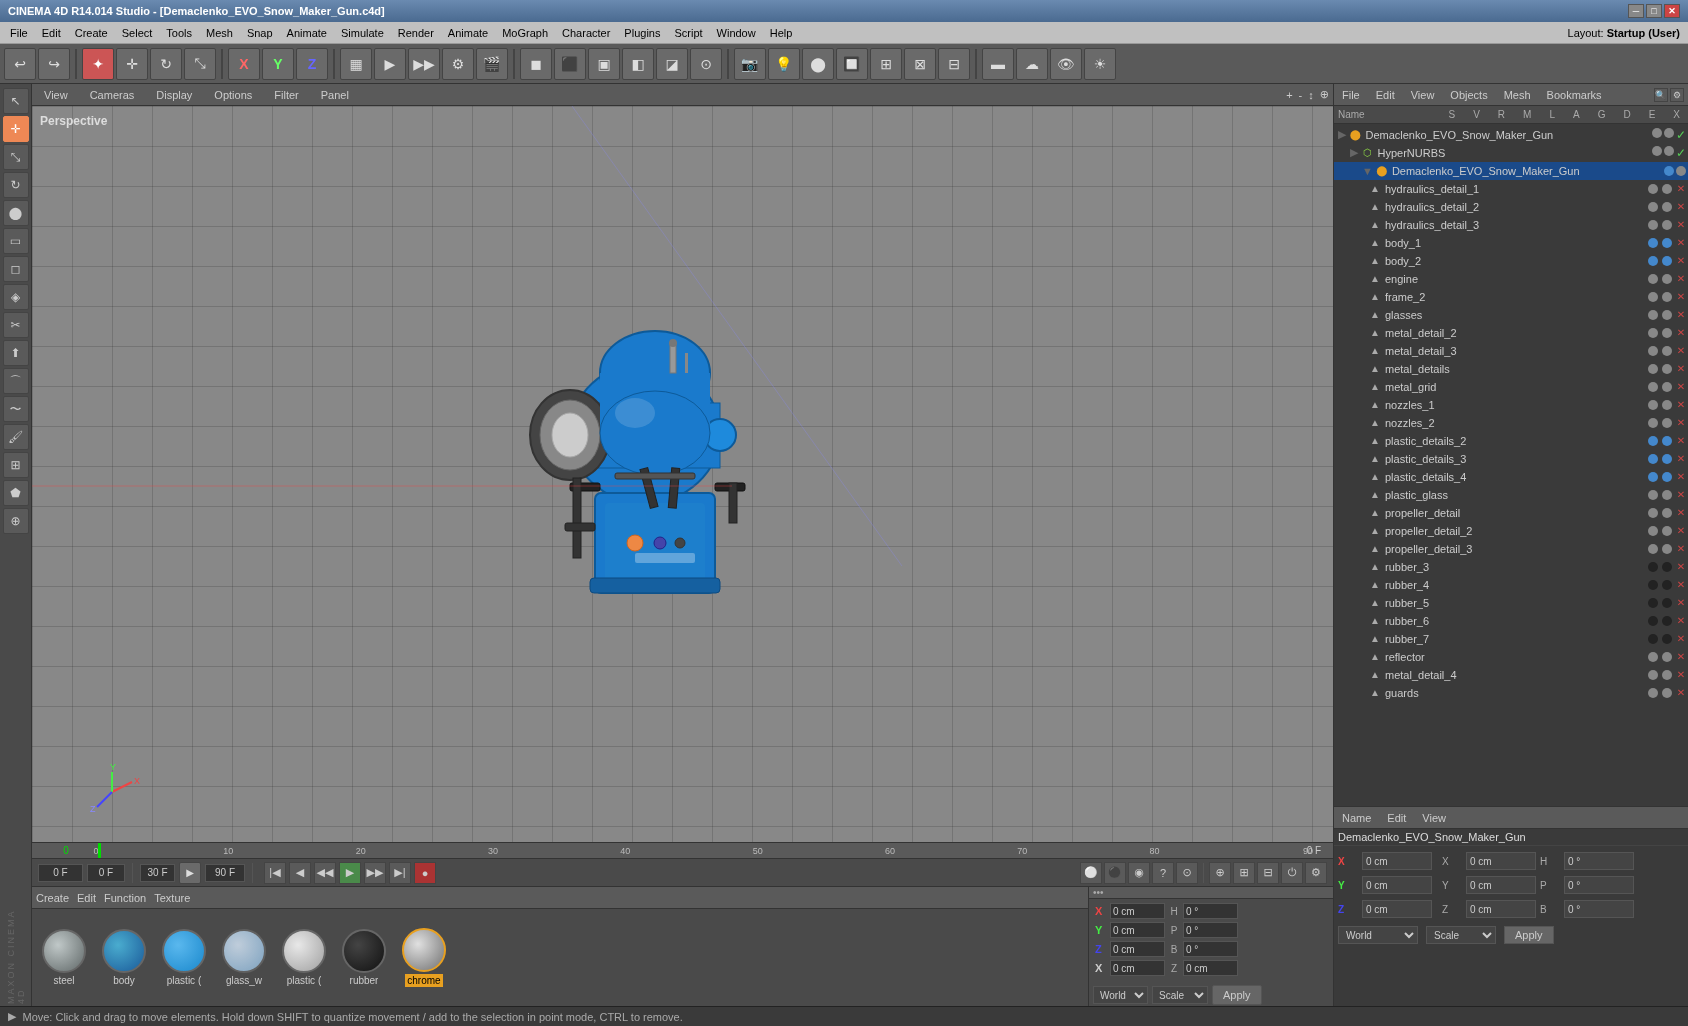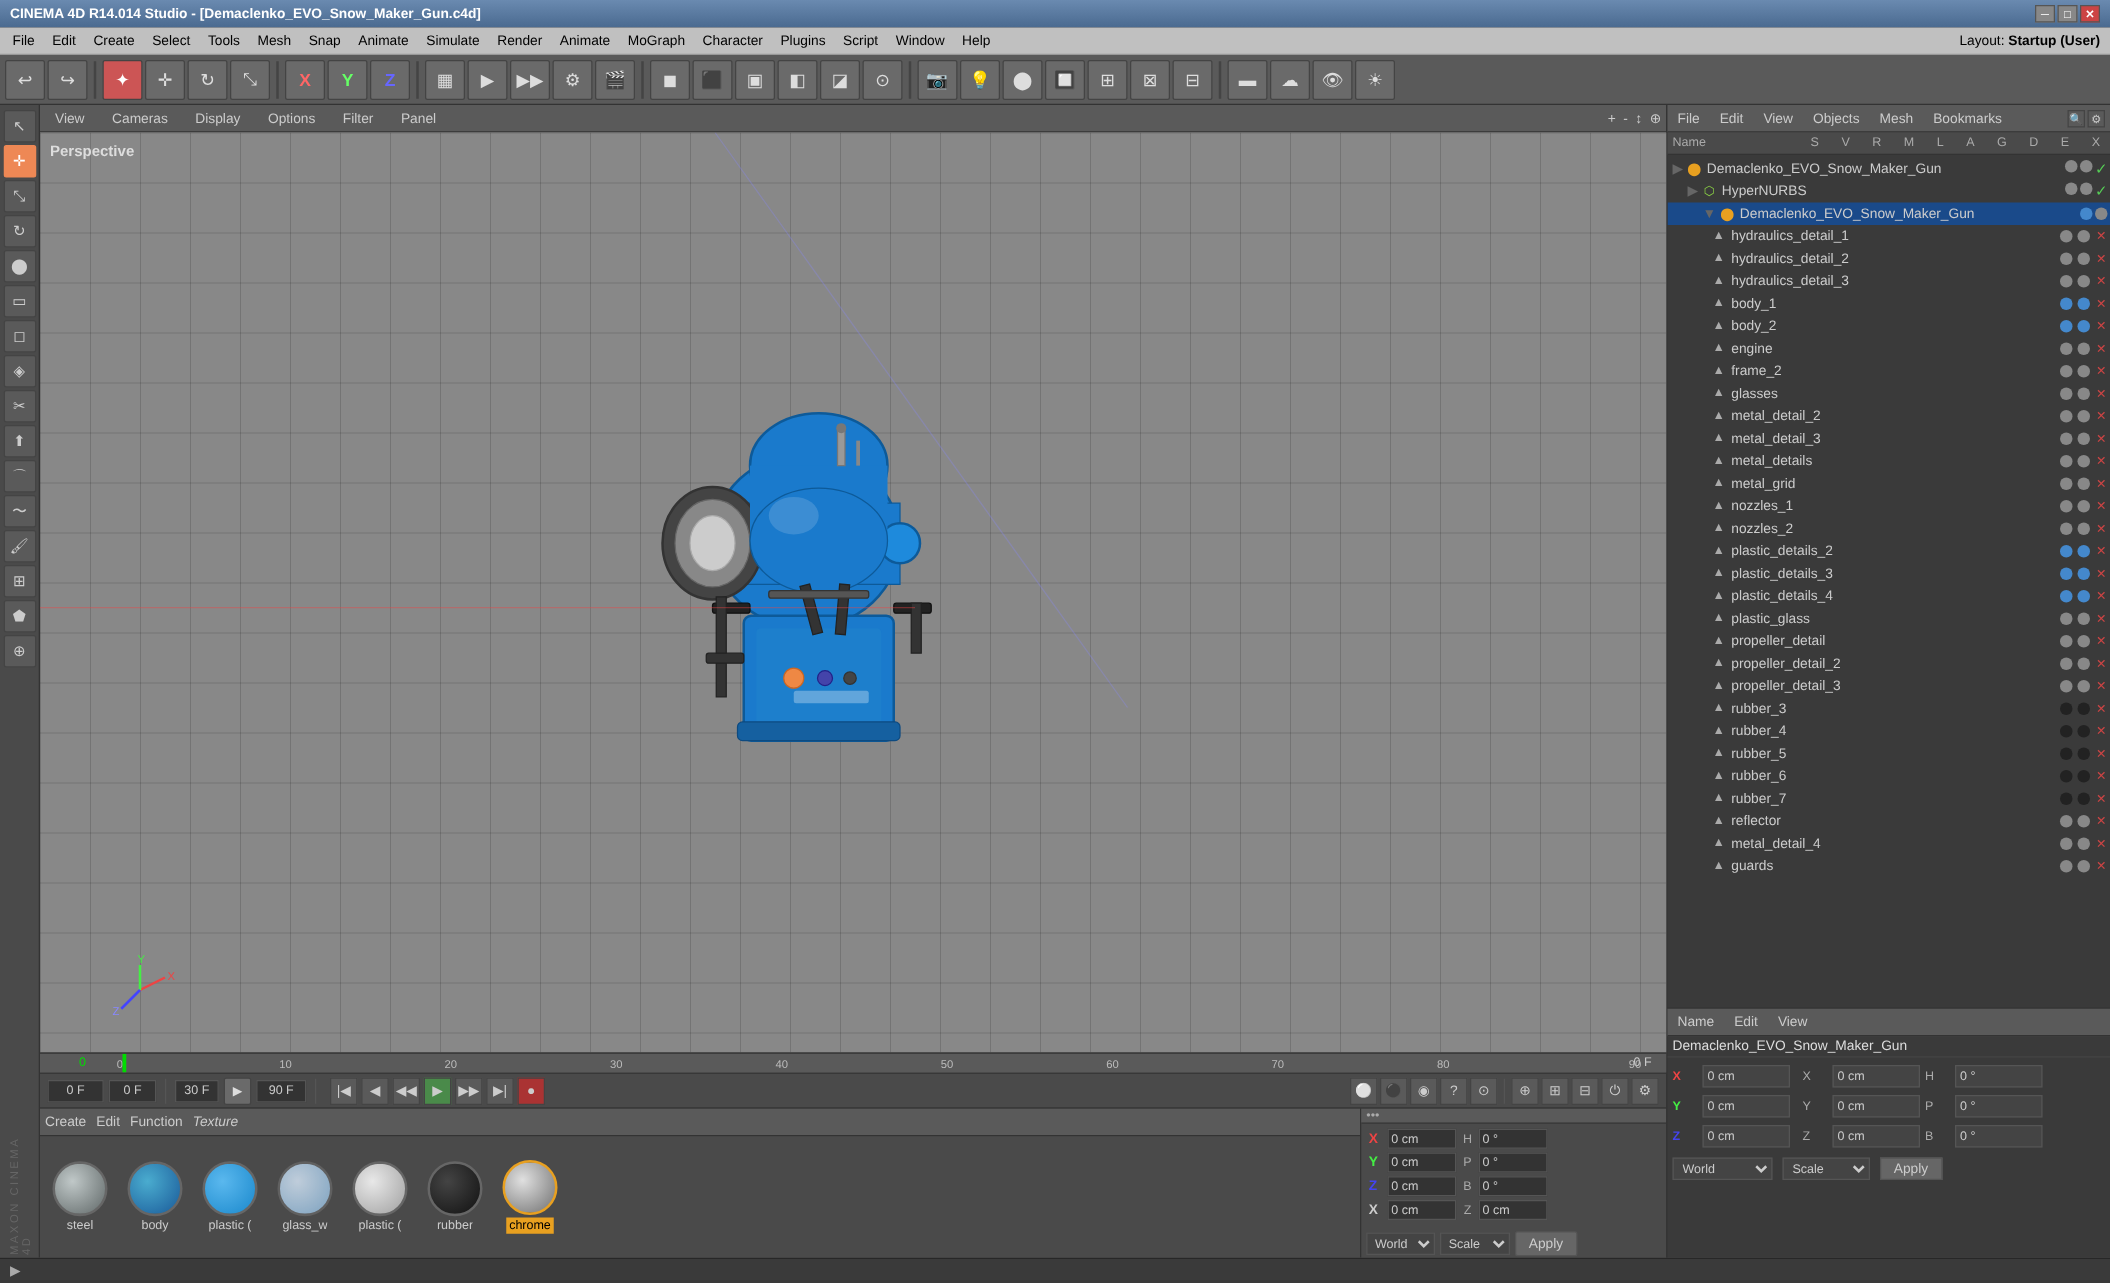--- a/index.html
+++ b/index.html
@@ -786,21 +786,21 @@
         <div class="transport-btn">⚙</div>
       </div>
     </div>
 
     <div id="bottom-section">
       <div id="materials-panel">
         <div id="materials-toolbar">
           <span style="cursor:pointer;">Create</span>
           <span style="cursor:pointer;">Edit</span>
           <span style="cursor:pointer;">Function</span>
-          <span style="cursor:pointer;font-style:italic;">Texture</span>
+          <span style="cursor:pointer;">Texture</span>
         </div>
         <div id="materials-content">
 
           <div class="material-item">
             <div class="material-sphere" style="background: radial-gradient(circle at 35% 35%, #c0c8c8, #606868);"></div>
             <div class="material-name">steel</div>
           </div>
 
           <div class="material-item">
             <div class="material-sphere" style="background: radial-gradient(circle at 35% 35%, #4aaccf, #1a5a99);"></div>
@@ -1258,17 +1258,18 @@
           <button style="margin-left:4px; padding:2px 10px; background:#666; border:1px solid #555; color:#ccc; cursor:pointer; font-size:11px;">Apply</button>
         </div>
       </div>
     </div>
 
   </div>
 </div>
 
 <div id="status-bar">
   <span style="margin-right:6px;">▶</span>
+  <span>Move: Click and drag to move elements. Hold down SHIFT to quantize movement / add to the selection in point mode, CTRL to remove.</span>
 </div>
 
 <div id="maxxon-logo">
   <span class="logo-text">MAXON CINEMA 4D</span>
 </div>
 
 </body></html>

